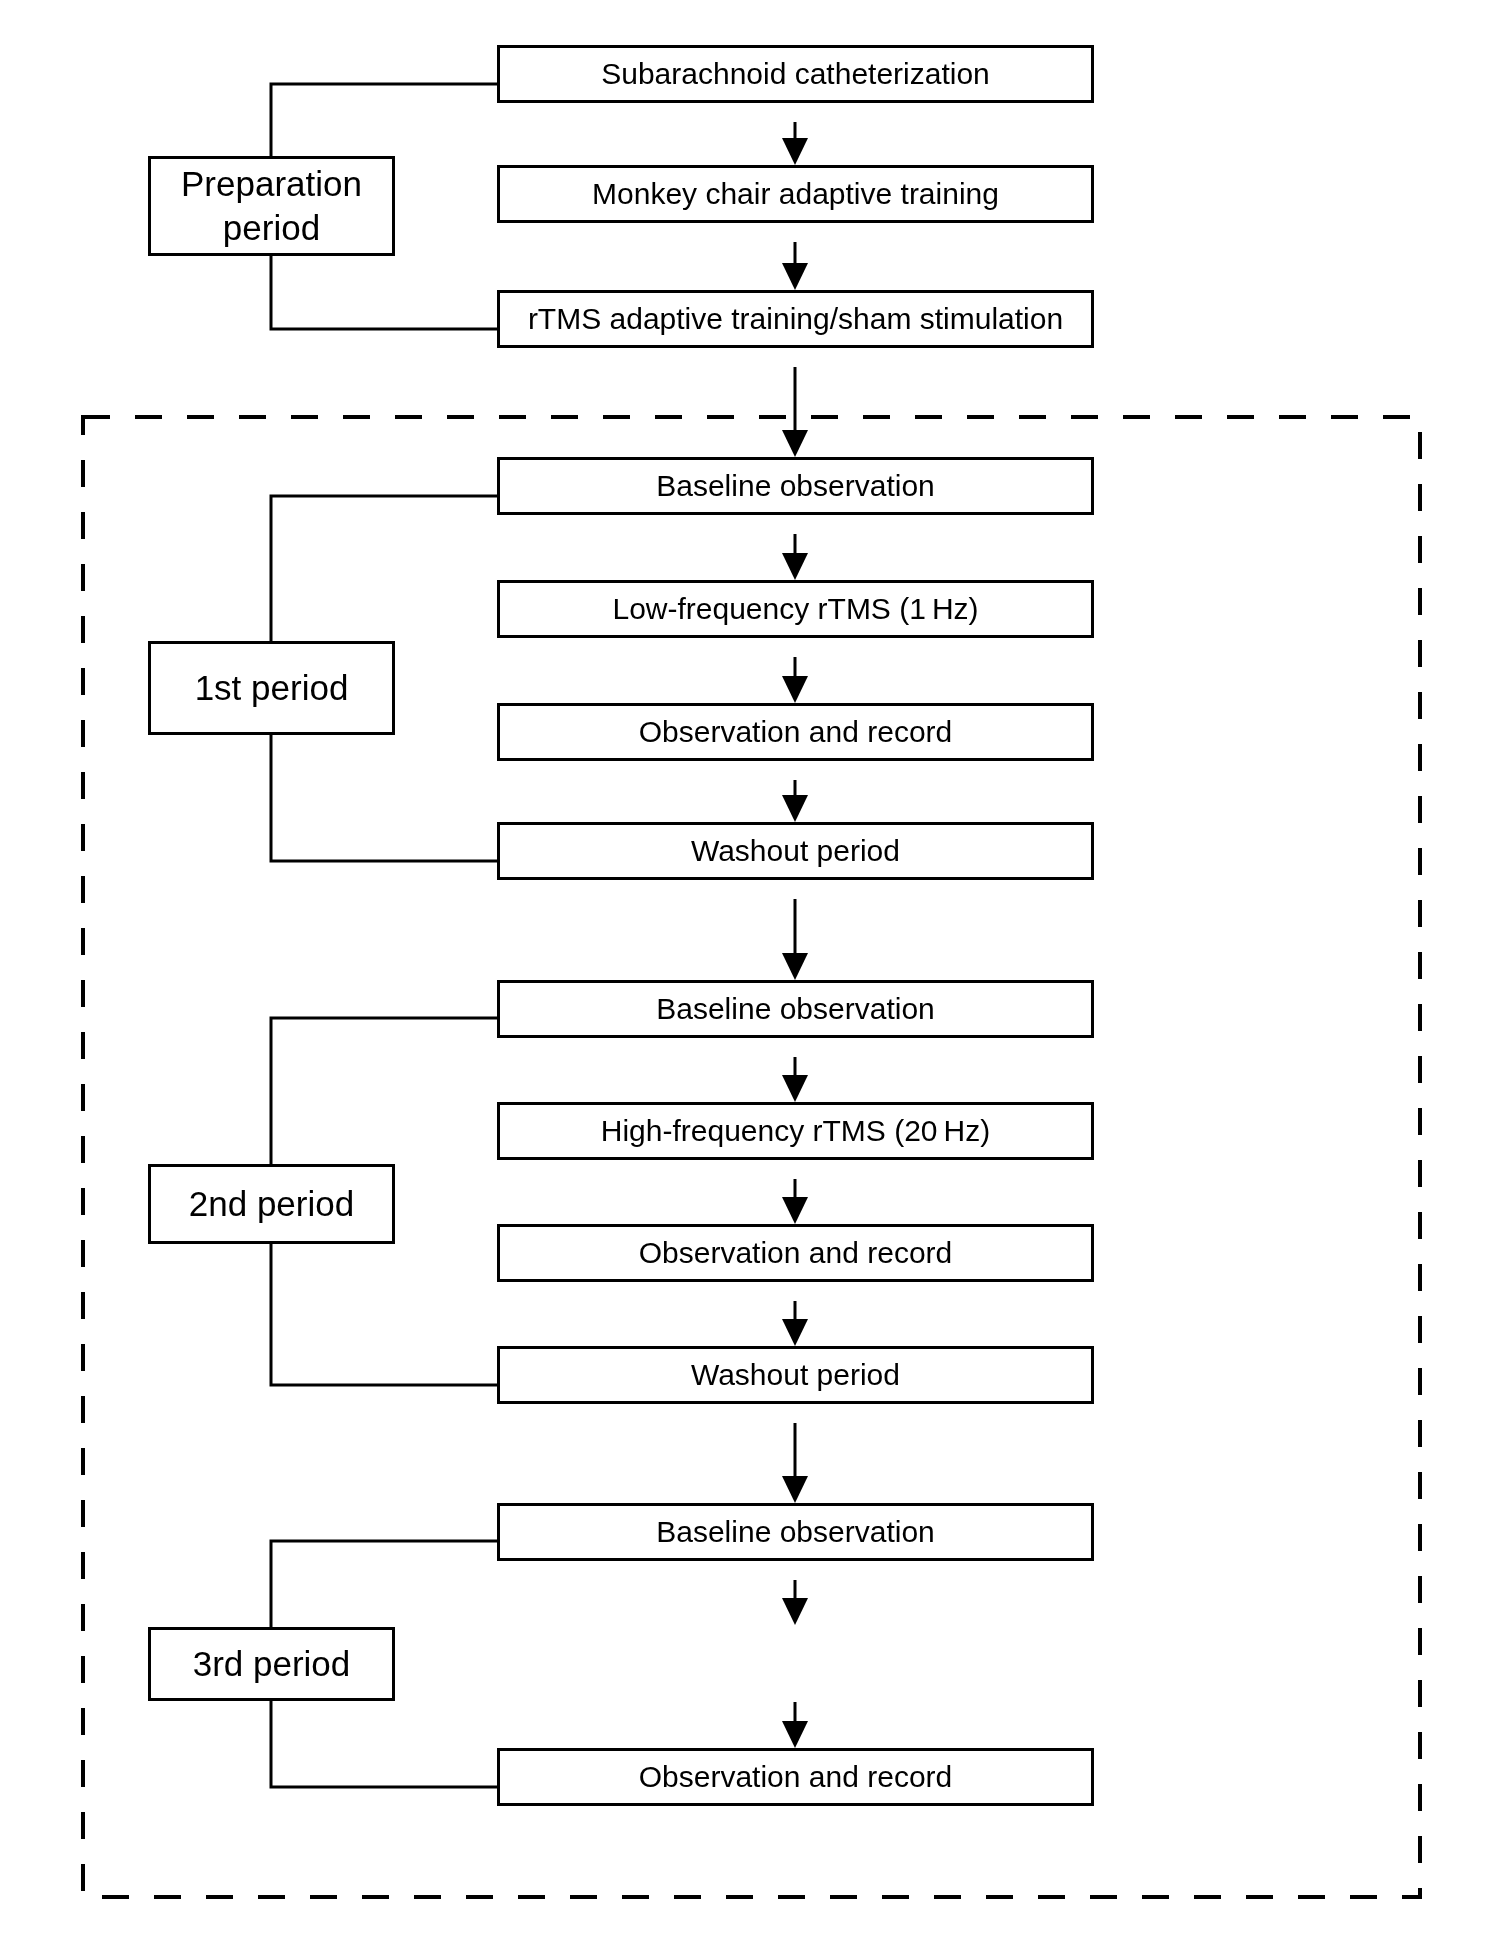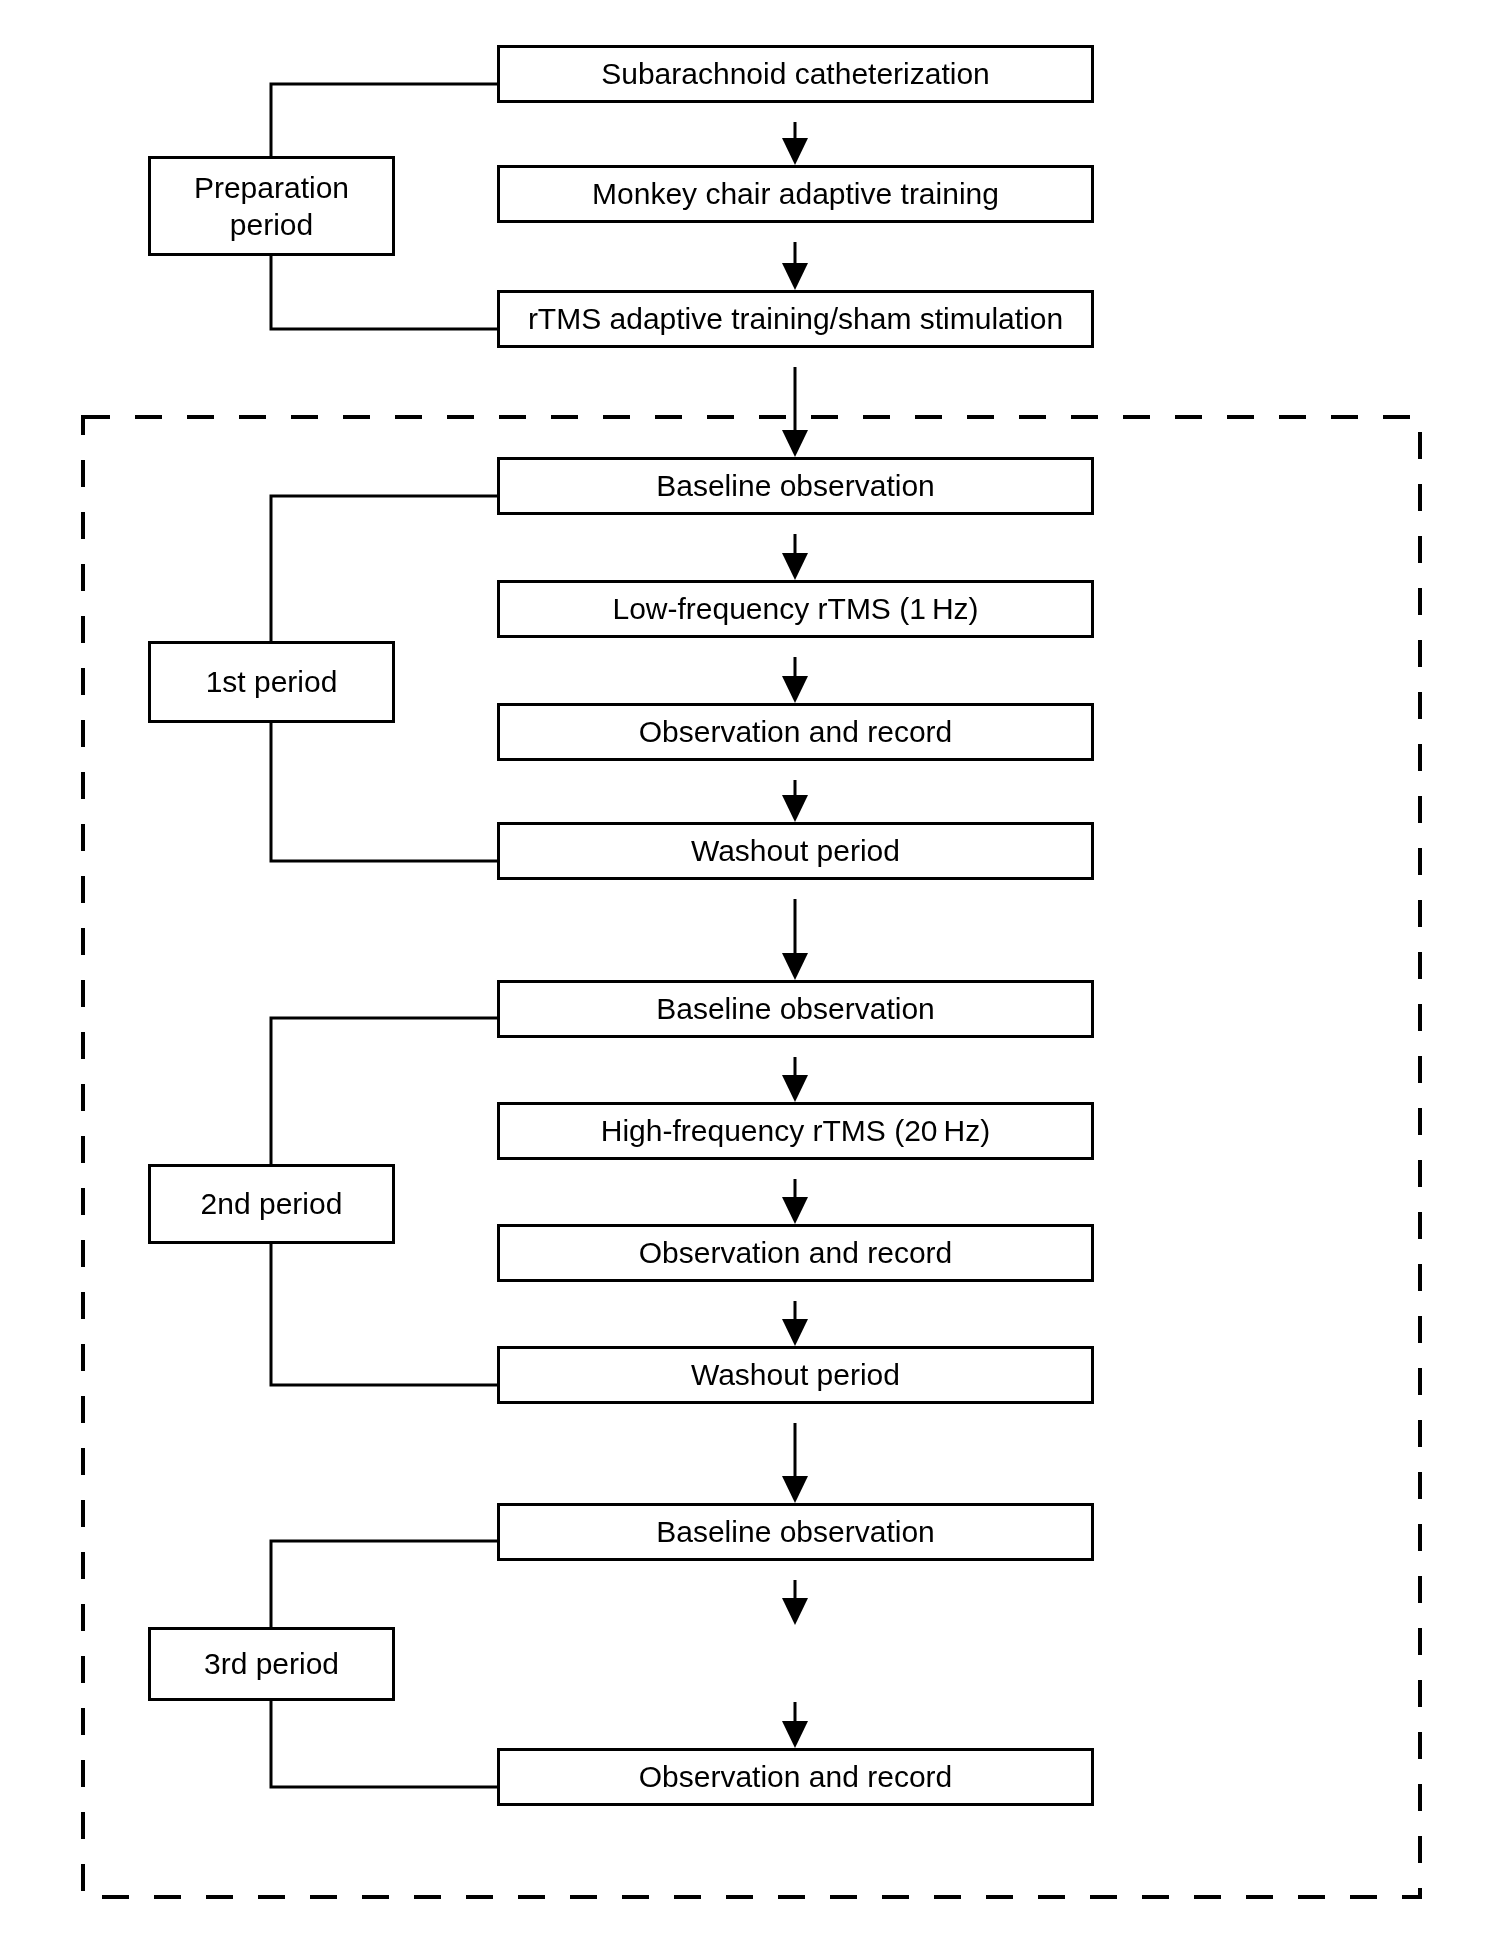--- a/index.html
+++ b/index.html
@@ -42,21 +42,21 @@
     position: absolute;
     left: 148px;
     width: 247px;
     box-sizing: border-box;
     background: #ffffff;
     border: 3px solid #000000;
     display: flex;
     align-items: center;
     justify-content: center;
     text-align: center;
-    font-size: 30px;
+    font-size: 35px;
     line-height: 1.25;
     padding: 0 18px;
     z-index: 1;
   }
   .arrow-line {
     stroke: #000000;
     stroke-width: 3;
     fill: none;
   }
   .arrow-head {
@@ -137,21 +137,21 @@
       <path class="arrow-line" d="M 795 1580 V 1618"></path>
       <polygon class="arrow-head" points="795,1625 782,1598 808,1598"></polygon>
     </g>
     <g>
       <path class="arrow-line" d="M 795 1702 V 1741"></path>
       <polygon class="arrow-head" points="795,1748 782,1721 808,1721"></polygon>
     </g>
   </svg>
 
   <div class="side" style="top:156px; height:100px;">Preparation period</div>
-  <div class="side" style="top:641px; height:82px;">1st period</div>
+  <div class="side" style="top:641px; height:94px;">1st period</div>
   <div class="side" style="top:1164px; height:80px;">2nd period</div>
   <div class="side" style="top:1627px; height:74px;">3rd period</div>
 
   <div class="node" style="top:45px;">Subarachnoid catheterization</div>
   <div class="node" style="top:165px;">Monkey chair adaptive training</div>
   <div class="node" style="top:290px;">rTMS adaptive training/sham stimulation</div>
   <div class="node" style="top:457px;">Baseline observation</div>
   <div class="node" style="top:580px;">Low-frequency rTMS (1 Hz)</div>
   <div class="node" style="top:703px;">Observation and record</div>
   <div class="node" style="top:822px;">Washout period</div>

